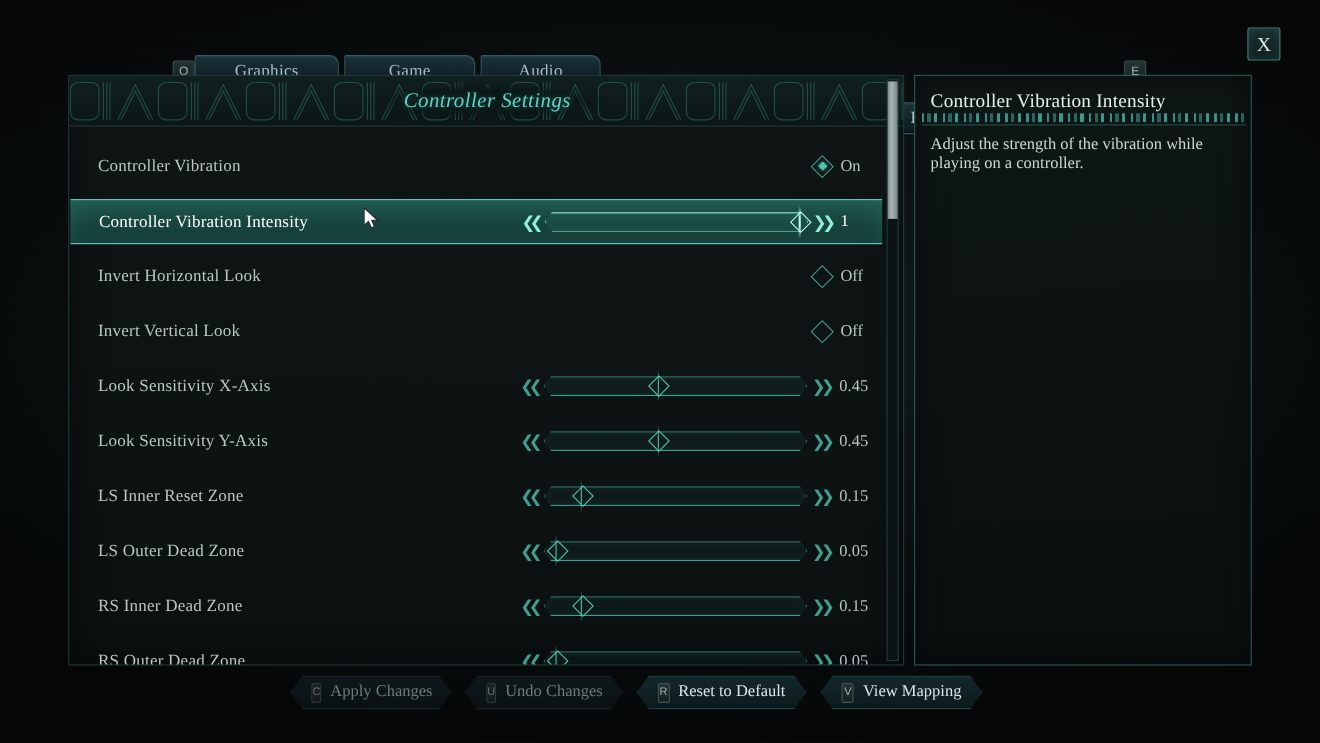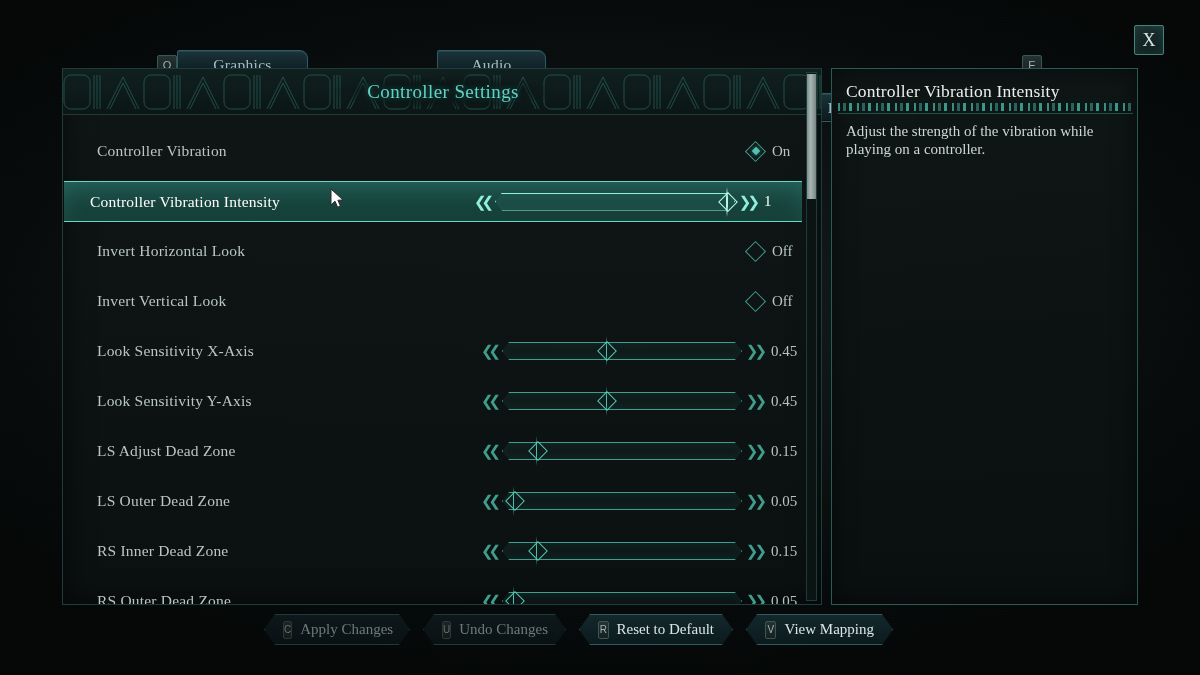--- a/index.html
+++ b/index.html
@@ -77,41 +77,42 @@
     background:linear-gradient(180deg, rgba(16,22,22,.97), rgba(11,16,16,.98));
     border:1px solid #1e3c3a;
     box-shadow: inset 0 0 30px rgba(0,0,0,.6);
     overflow:hidden;
   }
   #panel-header{
     position:absolute; left:0; top:0; width:760px; height:46px;
     background:linear-gradient(180deg,#10201f,#0b1615);
     border-bottom:1px solid #1d3b38;
     overflow:hidden;
+    font-style:italic;
   }
   #panel-header .deco{
     position:absolute; left:0; top:4px; width:760px; height:38px;
     opacity:.62;
   }
   #panel-title{
     position:absolute; left:0; top:0; width:760px; height:46px;
     display:flex; align-items:center; justify-content:center;
     font-size:19px; color:#5fd3c6; letter-spacing:.4px;
     text-shadow:0 0 7px rgba(70,200,190,.45);
   }
   #panel-title-shade{
     position:absolute; left:268px; top:6px; width:224px; height:34px;
     background:radial-gradient(ellipse at center, rgba(11,22,21,.95) 35%, rgba(11,22,21,0) 72%);
   }
 
   #rows{
     position:absolute; left:0; top:46px; width:760px; height:491px;
   }
   .row{
-    position:absolute; left:8px; width:740px; height:40px;
+    position:absolute; left:0; width:740px; height:40px;
     display:flex; align-items:center;
   }
   .row-label{
     position:absolute; left:26px; font-size:15.5px; color:#b9c6c4;
     letter-spacing:.2px; white-space:nowrap;
   }
   .row.selected{
     left:1px; width:738px; height:41px;
     background:linear-gradient(180deg,#1e534c 0%,#18453f 50%,#123631 100%);
     border-top:1.4px solid #63d9c8;
@@ -244,20 +245,21 @@
 
 <div id="bg-vignette"></div>
 <div id="bg-noise"></div>
 
 <div id="stage">
 
   <div id="tabbar">
     <span class="keycap" id="key-q">Q</span>
     <span class="keycap" id="key-e">E</span>
   <div class="tab" style="left: 177px; width: 131px;">Graphics</div>
+      <div class="tab" style="left: 313px; width: 119px;">Game</div>
       <div class="tab" style="left: 437px; width: 109px;">Audio</div>
       <div class="tab" style="left: 551px; width: 112px; margin-top: 25px;">UI</div>
       <div class="tab" style="left: 804px; width: 111px; margin-top: 43px;">Keyboard</div>
     </div>
 
   <div id="btn-close">X</div>
 
   <div id="panel">
     <div id="panel-header">
       <svg class="deco" viewBox="0 0 760 38" preserveAspectRatio="none">
@@ -332,21 +334,21 @@
           <div class="row-label">Look Sensitivity Y-Axis</div>
           <div class="slider">
             <div class="chev left">❮❮</div>
             <div class="sl-track"></div>
             <div class="chev right">❯❯</div>
             <div class="sl-handle" style="left: 117.9px;"></div>
           </div>
           <div class="sl-value">0.45</div>
         </div>
         <div class="row" style="top: 316px;">
-          <div class="row-label">LS Adjust Dead Zone</div>
+          <div class="row-label">LS Inner Reset Zone</div>
           <div class="slider">
             <div class="chev left">❮❮</div>
             <div class="sl-track"></div>
             <div class="chev right">❯❯</div>
             <div class="sl-handle" style="left: 48.3px;"></div>
           </div>
           <div class="sl-value">0.15</div>
         </div>
         <div class="row" style="top: 366px;">
           <div class="row-label">LS Outer Dead Zone</div>

